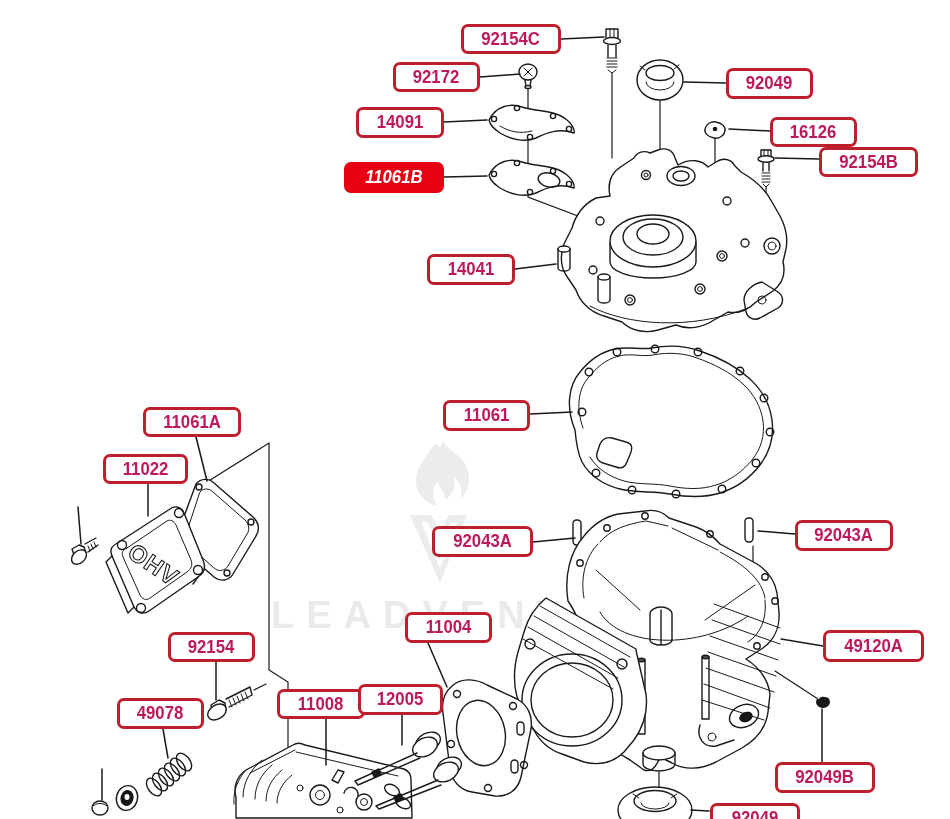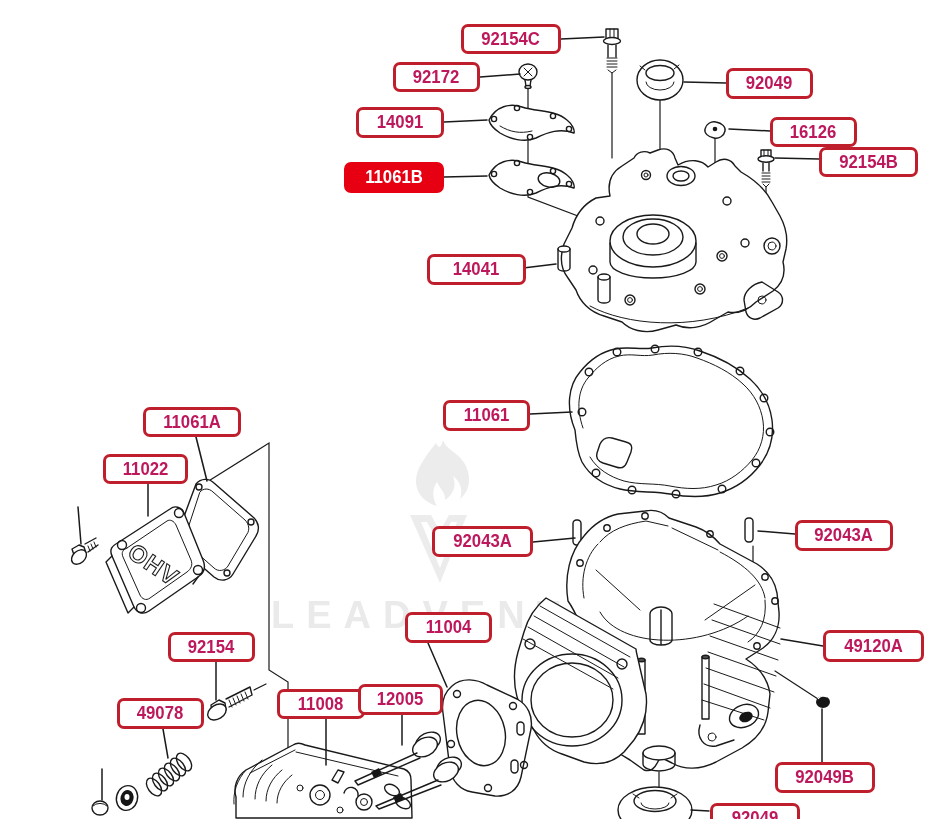--- a/index.html
+++ b/index.html
@@ -3,21 +3,21 @@
 <meta charset="utf-8">
 <style>
   html,body{margin:0;padding:0;background:#fff;}
   .stage{position:relative;width:950px;height:819px;overflow:hidden;background:#ffffff;
          font-family:"Liberation Sans",sans-serif;}
   .art{position:absolute;left:0;top:0;}
   .lbl{position:absolute;box-sizing:border-box;height:31px;background:#fff;
        border:3px solid #bf1f2c;border-radius:7px;display:flex;align-items:center;
        justify-content:center;font-weight:bold;font-size:18px;color:#be185d;z-index:5;}
   .lbl span{display:inline-block;transform:scaleX(.93);white-space:nowrap;}
-  .lbl.hl{background:#e60012;border-color:#e60012;color:#ffffff;}
+  .lbl.hl{background:#e60012;border-color:#e60012;color:#ffffff;font-style:italic;}
   svg .p{fill:#ffffff;stroke:#1a1a1a;stroke-width:1.4;stroke-linejoin:round;}
   svg .n{fill:none;stroke:#1a1a1a;stroke-width:1.4;stroke-linejoin:round;stroke-linecap:round;}
   svg .t{fill:none;stroke:#1a1a1a;stroke-width:1;stroke-linecap:round;}
   svg .d{fill:#161616;stroke:none;}
   svg .ld{fill:none;stroke:#1a1a1a;stroke-width:1.5;stroke-linecap:round;}
   svg .ax{fill:none;stroke:#1a1a1a;stroke-width:1.2;stroke-linecap:round;}
   svg .wm{fill:#ececec;stroke:none;}
 </style>
 </head>
 <body>
@@ -373,21 +373,21 @@
     </div>
 <div class="lbl" style="left:726px;top:68px;width:87px;height:31px">
       <span>92049</span>
     </div>
 <div class="lbl" style="left:770px;top:117px;width:87px;height:30px">
       <span>16126</span>
     </div>
 <div class="lbl" style="left:819px;top:147px;width:99px;height:30px">
       <span>92154B</span>
     </div>
-<div class="lbl" style="left:427px;top:254px;width:99px;height:31px">
+<div class="lbl" style="left:427px;top:254px;width:88px;height:31px">
       <span>14041</span>
     </div>
 <div class="lbl" style="left:443px;top:400px;width:87px;height:31px">
       <span>11061</span>
     </div>
 <div class="lbl" style="left:143px;top:407px;width:98px;height:30px">
       <span>11061A</span>
     </div>
 <div class="lbl" style="left:103px;top:454px;width:85px;height:30px">
       <span>11022</span>

